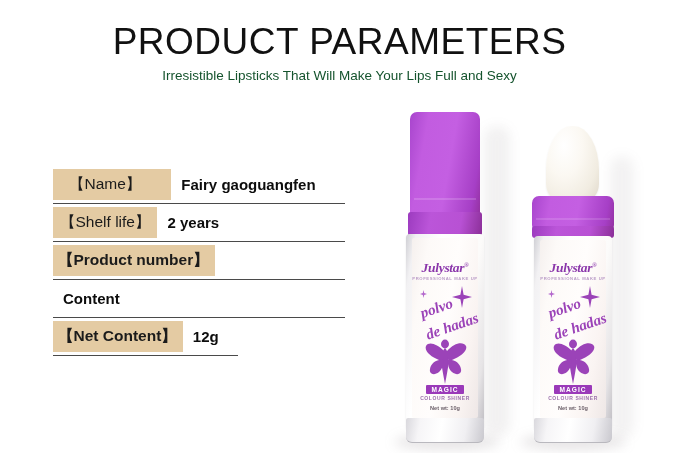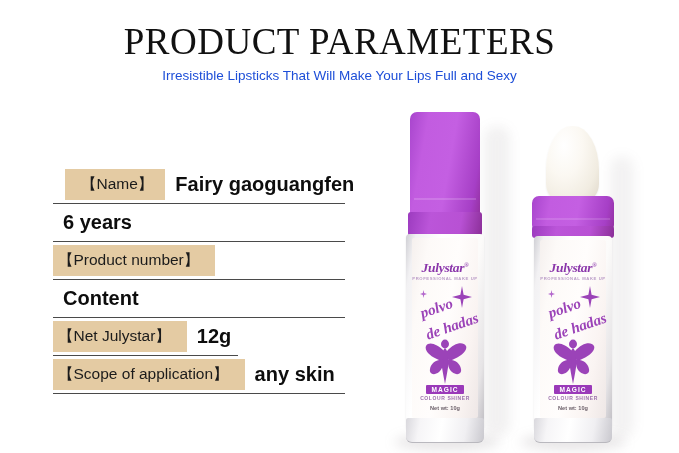--- a/index.html
+++ b/index.html
@@ -14,25 +14,25 @@
 
   
   .header{position:absolute;top:20px;left:0;width:679px;text-align:center;}
   .title{
     font-size:37px;
     letter-spacing:0.5px;
     font-weight:300;
     color:#111111;
     line-height:44px;
     white-space:nowrap;
-    font-family:Liberation Serif, serif;
+    font-family:Liberation Sans, sans-serif;
   }
   .subtitle{
     font-size:13.5px;
-    color:#1d4ed8;
+    color:#14532d;
     font-weight:400;
     margin-top:3px;
     line-height:18px;
     white-space:nowrap;
   }
 
   
   .specs{position:absolute;left:53px;top:166px;width:292px;}
   .spec-row{position:relative;height:auto;}
   .spec-line{
@@ -45,37 +45,37 @@
     color:#1b1b1b;
     font-size:15.5px;
     font-weight:400;
     padding:5px 4px 6px 4px;
     white-space:nowrap;
     box-sizing:border-box;
     line-height:20px;
     letter-spacing:0px;
   }
   .spec-value{
-    font-size:20px;
+    font-size:15px;
     font-weight:bold;
     color:#0d0d0d;
     white-space:nowrap;
     margin-left:10px;
     letter-spacing:0px;
   }
   .spec-rule{
     height:1px;
     background:#4a4a4a;
     margin-top:1px;
   }
 
   
-  .chip-pad-lg{padding-left:16px;padding-right:12px;margin-left:12px;}
+  .chip-pad-lg{padding-left:16px;padding-right:30px;}
   .chip-pad-md{padding-left:7px;padding-right:7px;}
-  .chip-pad-sm{padding-left:5px;padding-right:16px;}
+  .chip-pad-sm{padding-left:5px;padding-right:6px;font-weight:bold;}
 
   
   .products{position:absolute;left:388px;top:108px;width:278px;height:345px;}
 
   .bottle{position:absolute;}
 
   
   .shadow{
     position:absolute;
     background:rgba(120,110,115,0.18);
@@ -184,54 +184,48 @@
     <div class="spec-row">
       <div class="spec-line">
         <span class="spec-label chip-pad-lg">【Name】</span>
         <span class="spec-value">Fairy gaoguangfen</span>
       </div>
       <div class="spec-rule" style="width:292px;"></div>
     </div>
 
     <div class="spec-row">
       <div class="spec-line">
-        <span class="spec-value">6 years</span>
+        <span class="spec-label chip-pad-md">【Shelf life】</span>
+        <span class="spec-value">2 years</span>
       </div>
       <div class="spec-rule" style="width:292px;"></div>
     </div>
 
     <div class="spec-row">
       <div class="spec-line">
         <span class="spec-label chip-pad-sm">【Product number】</span>
       </div>
       <div class="spec-rule" style="width:292px;"></div>
     </div>
 
     <div class="spec-row">
       <div class="spec-line">
         <span class="spec-value">Content</span>
       </div>
       <div class="spec-rule" style="width:292px;"></div>
     </div>
 
     <div class="spec-row">
       <div class="spec-line">
-        <span class="spec-label chip-pad-sm">【Net Julystar】</span>
+        <span class="spec-label chip-pad-sm">【Net Content】</span>
         <span class="spec-value">12g</span>
       </div>
       <div class="spec-rule" style="width:185px;"></div>
     </div>
 
-    <div class="spec-row">
-      <div class="spec-line">
-        <span class="spec-label chip-pad-sm">【Scope of application】</span>
-        <span class="spec-value">any skin</span>
-      </div>
-      <div class="spec-rule" style="width:292px;"></div>
-    </div>
 
   </div>
 
   <div class="products">
 
     <div class="bottle" style="left:0px;top:0px;width:118px;height:345px;">
 
       <div class="shadow" style="left:6px;top:326px;width:106px;height:16px;"></div>
       <div class="shadow" style="left:96px;top:18px;width:26px;height:310px;border-radius:12px;opacity:.55;"></div>
 

